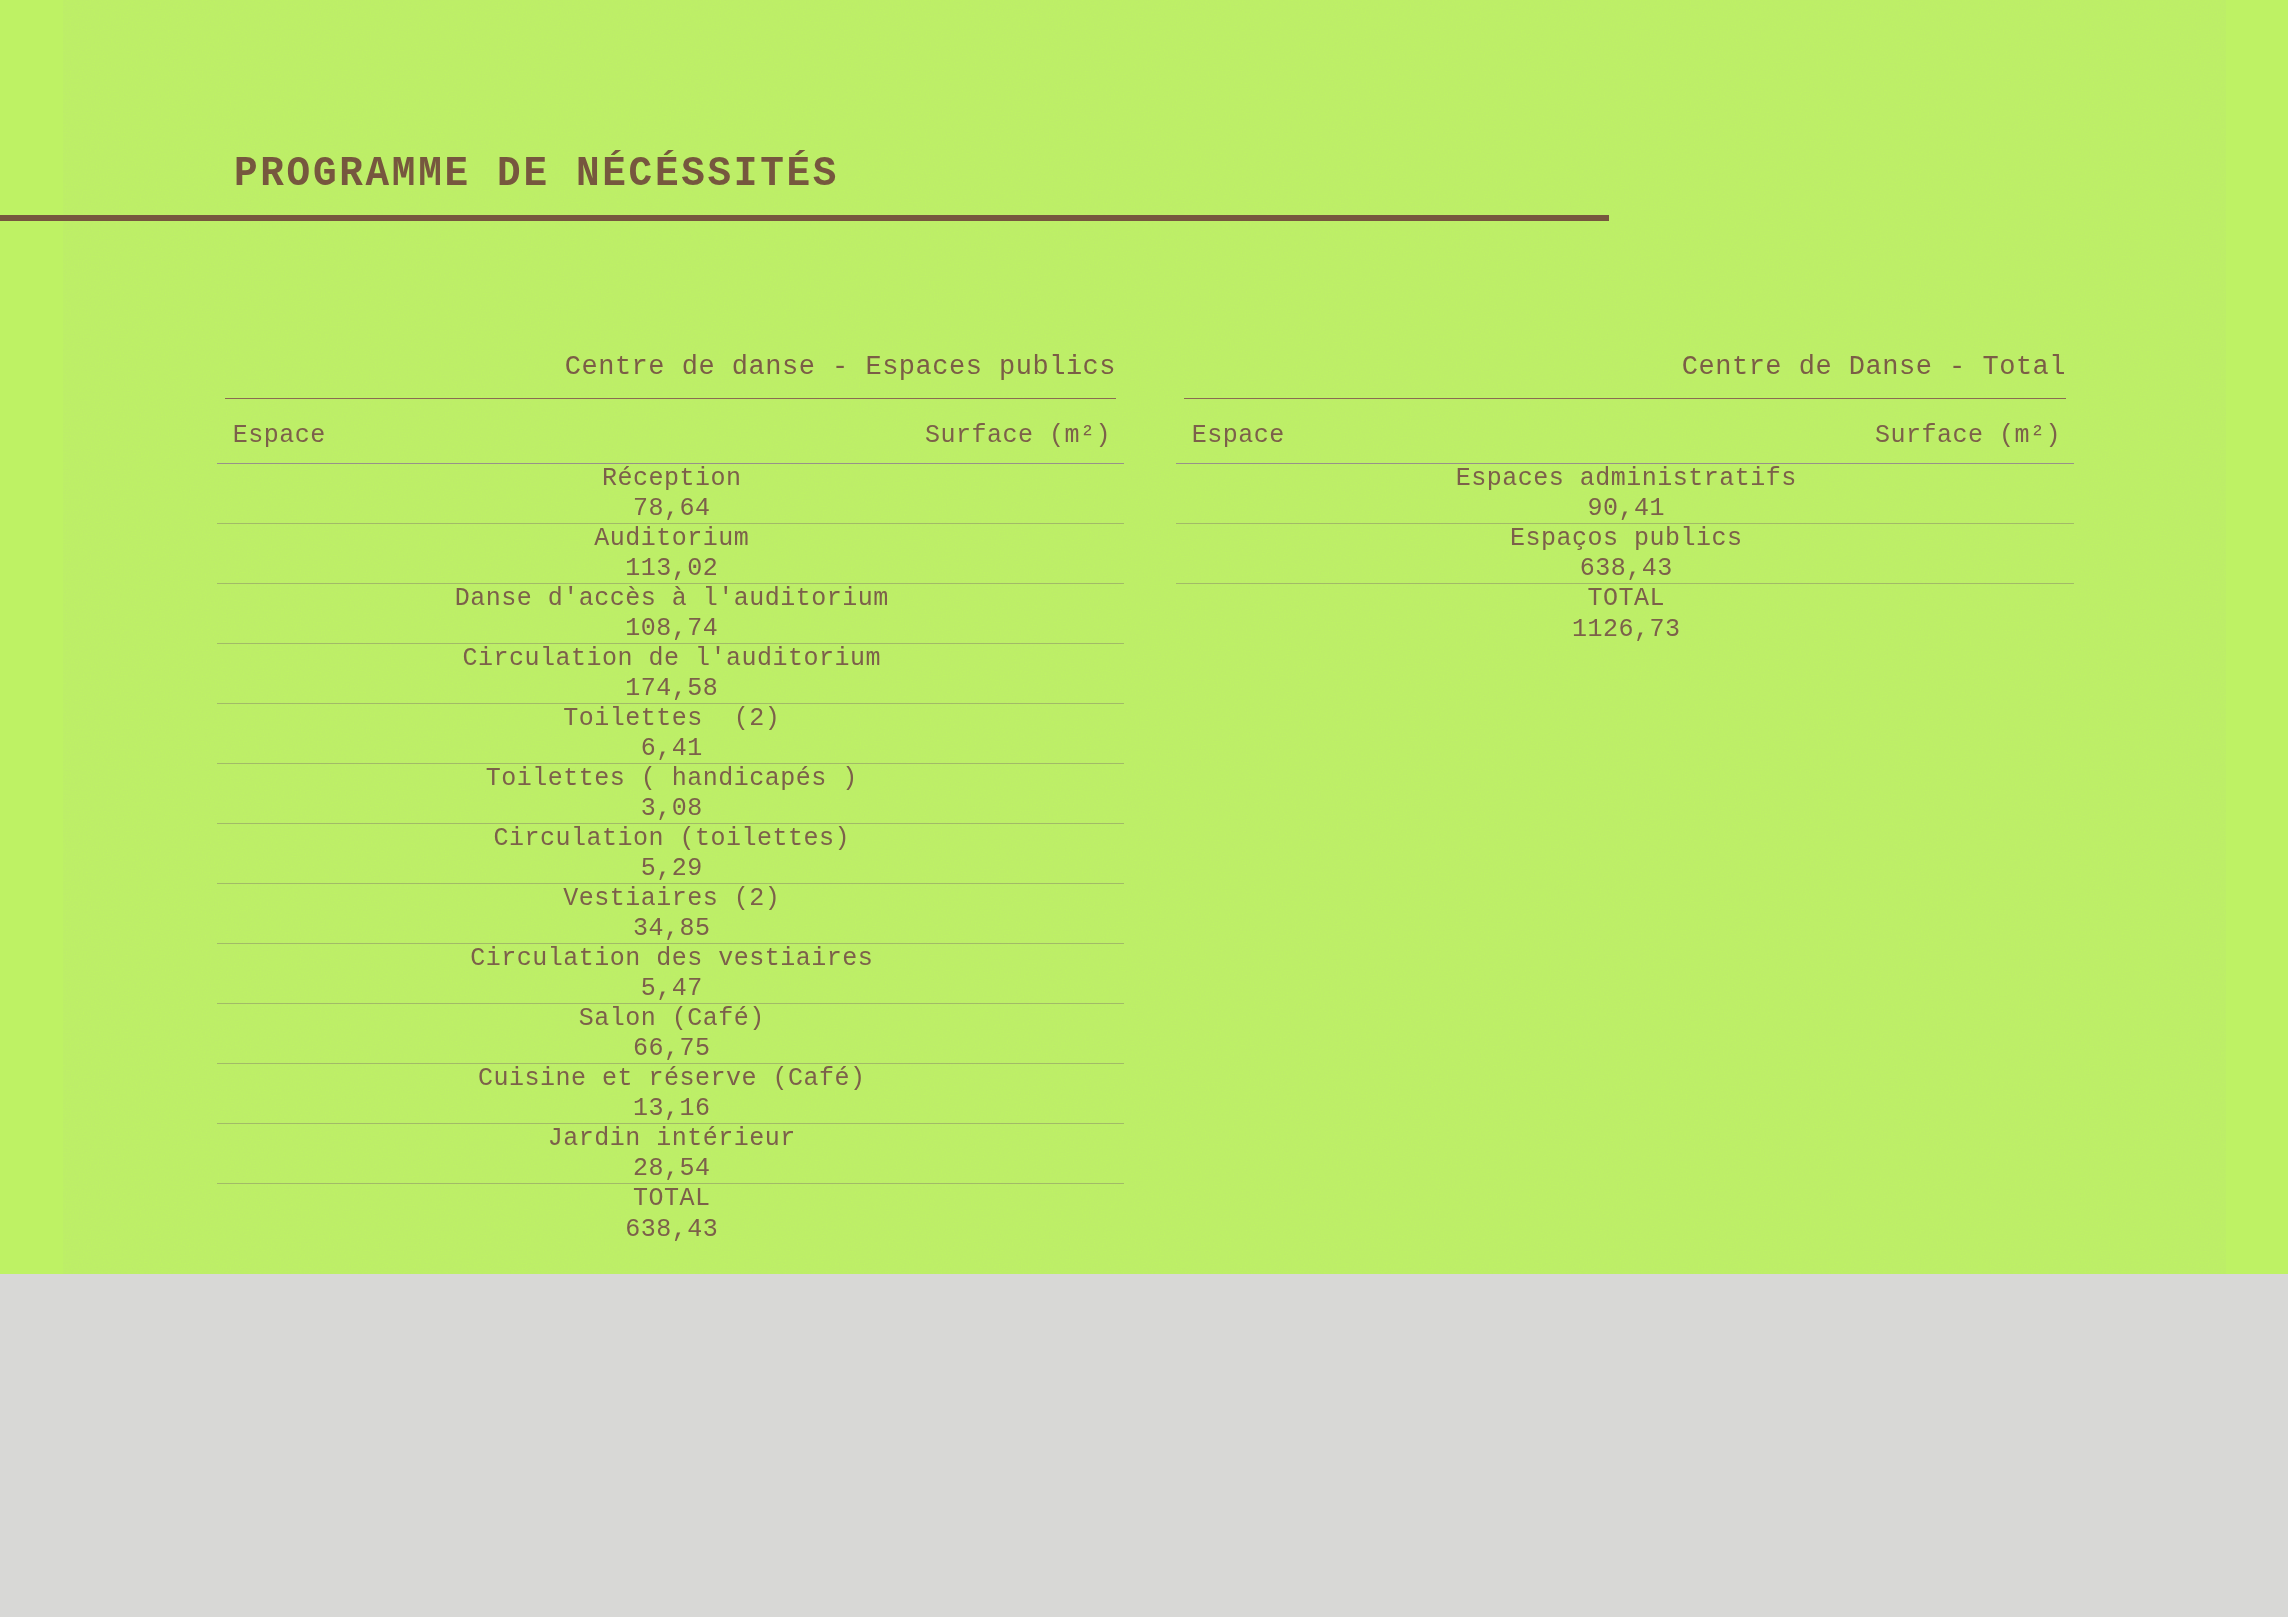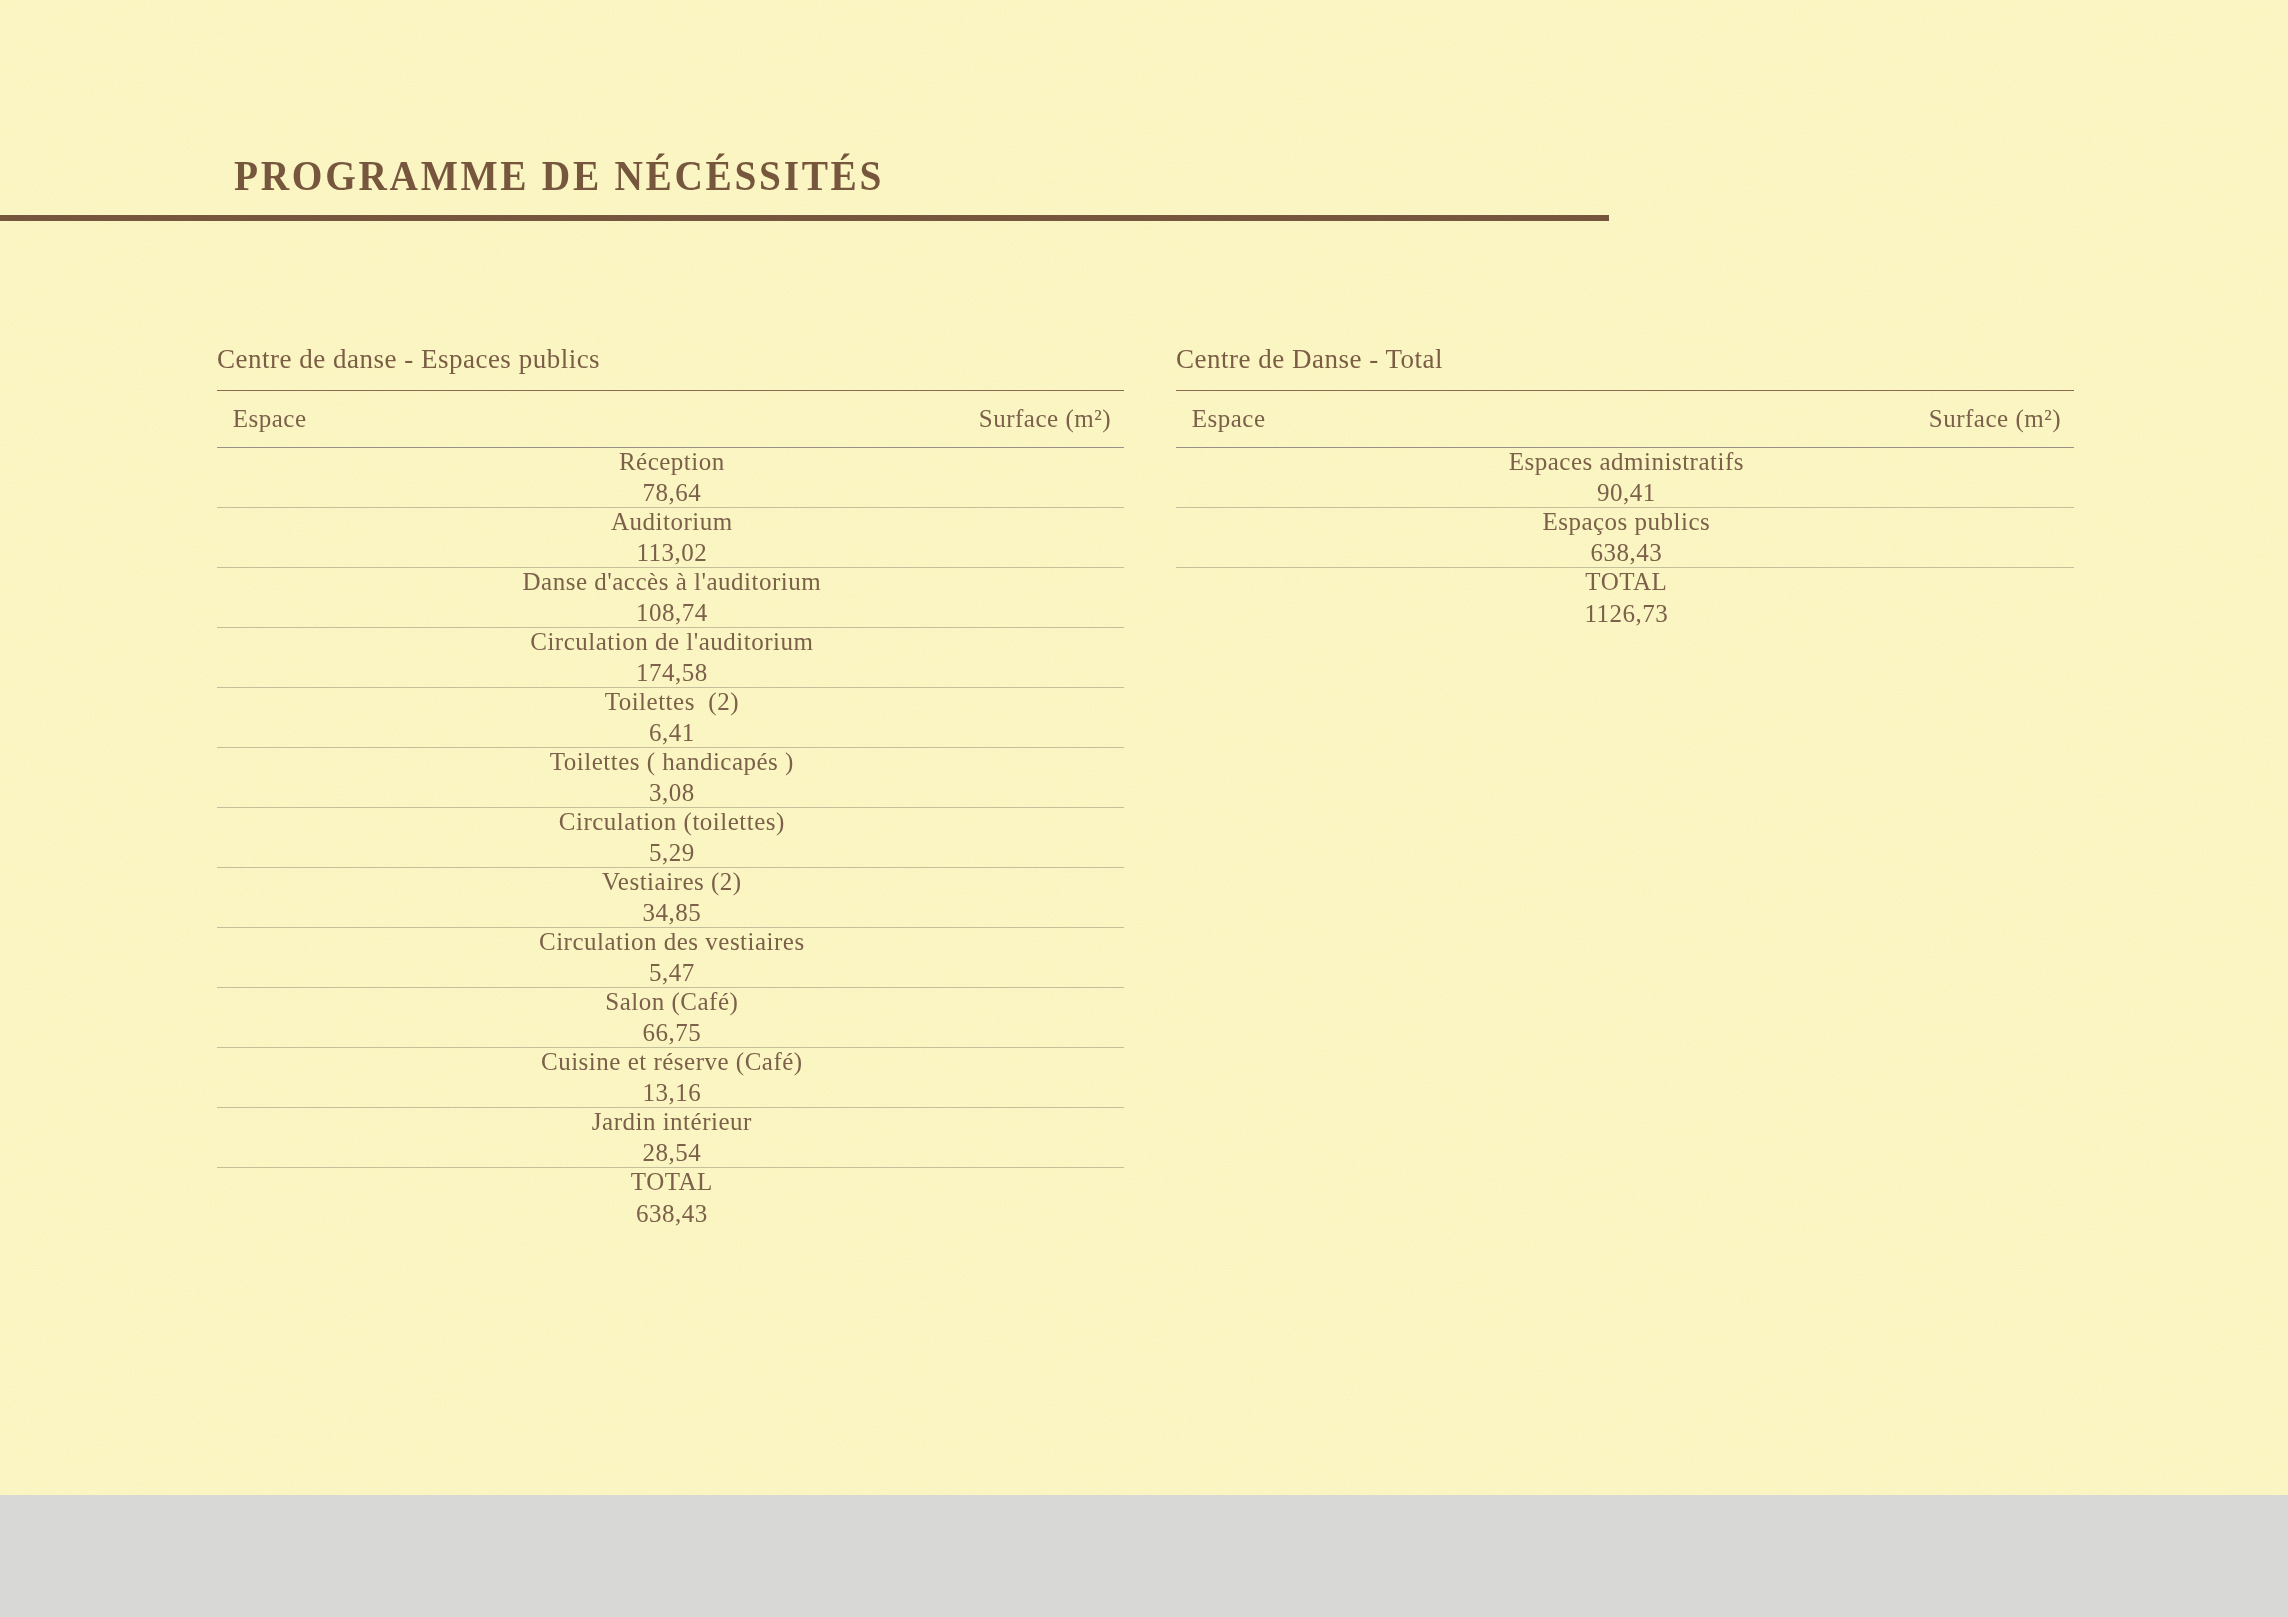--- a/index.html
+++ b/index.html
@@ -3,24 +3,24 @@
 <meta charset="utf-8">
 <style>
   html, body {
     margin: 0;
     padding: 0;
     background: #d8d8d6;
   }
   .page {
     position: relative;
     width: 2289px;
-    height: 1495px;
-    background: #fef9c3;
+    height: 1274px;
+    background: #bef264;
     overflow: hidden;
-    font-family: Liberation Serif, serif;
+    font-family: Liberation Mono, monospace;
   }
   .paper-texture {
     position: absolute;
     inset: 0;
     width: 100%;
     height: 100%;
     pointer-events: none;
   }
   .page-title {
     position: absolute;
@@ -44,24 +44,24 @@
     background: #76573e;
   }
   .tbl {
     position: absolute;
     top: 332px;
     color: #7c604a;
   }
   .tbl-left  { left: 217px;  width: 907px; }
   .tbl-right { left: 1176px; width: 898px; }
   .tbl-title {
-    margin: 0;
+    margin: 8px;
     height: 58px;
     line-height: 54px;
-    text-align: left;
+    text-align: right;
     font-size: 27px;
     font-weight: normal;
     letter-spacing: 0.5px;
     color: #7b5d46;
     border-bottom: 1.8px solid #8a6b52;
   }
   .tbl-head {
     display: flex;
     justify-content: space-between;
     align-items: center;

